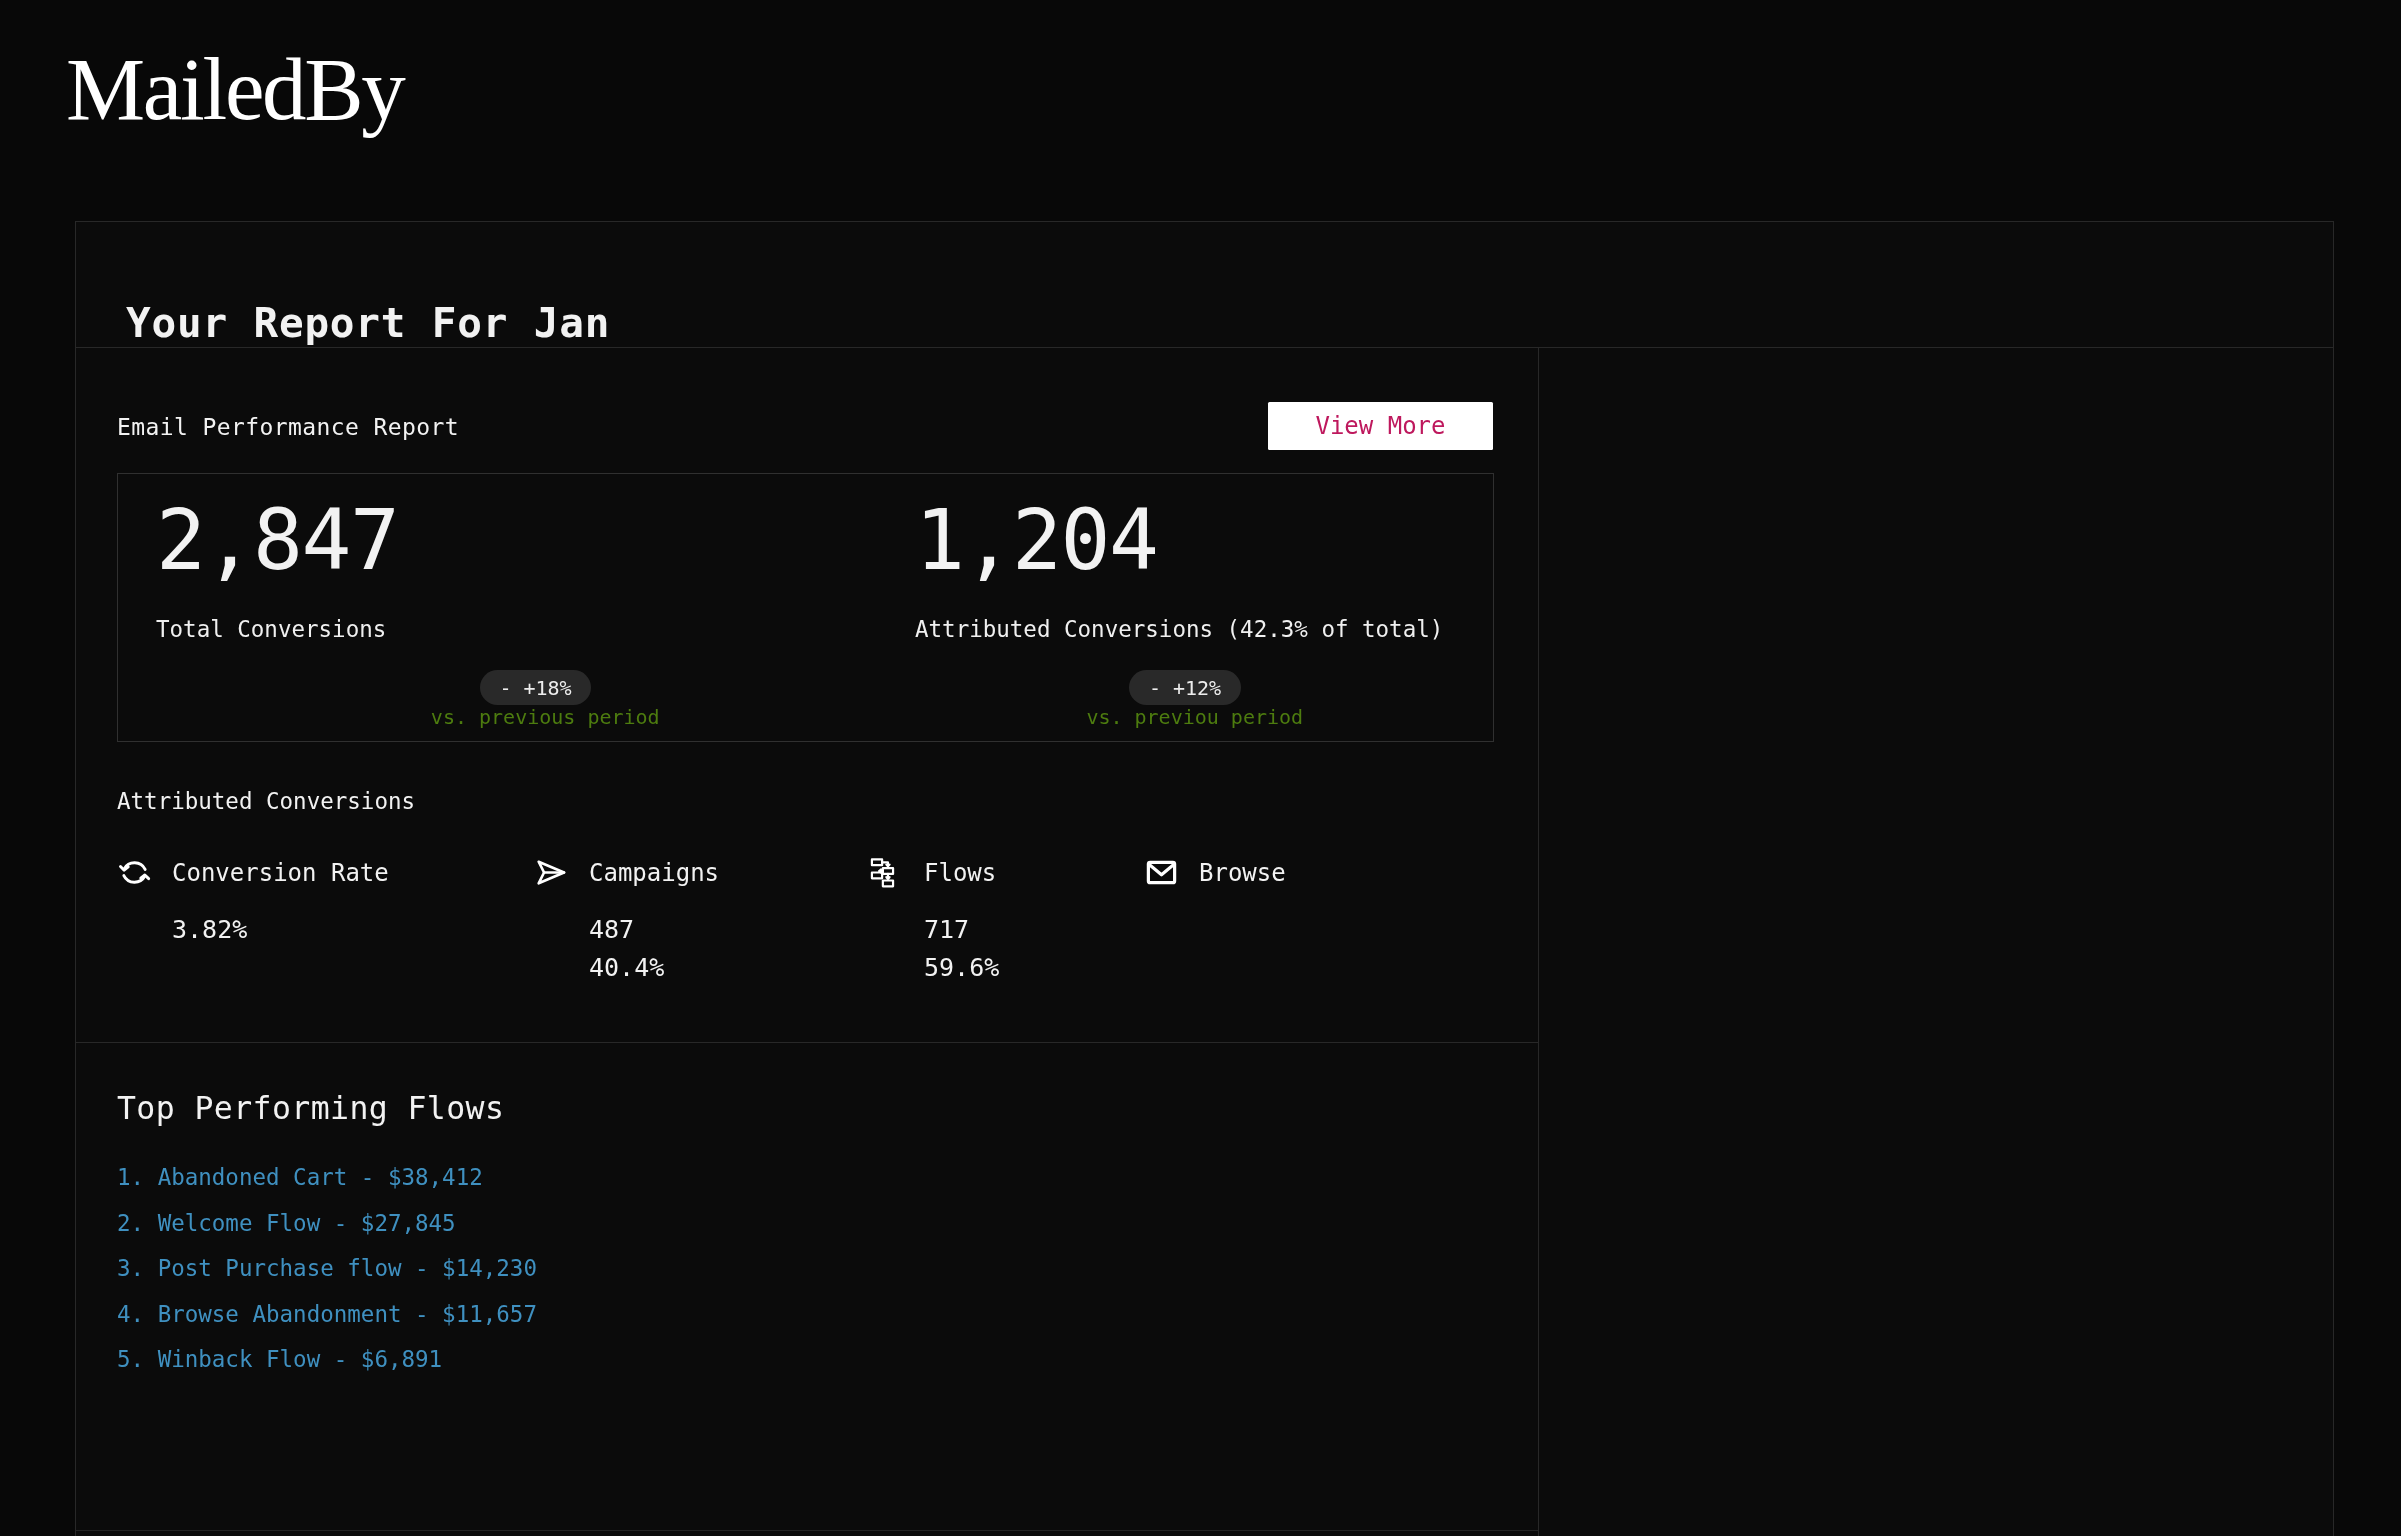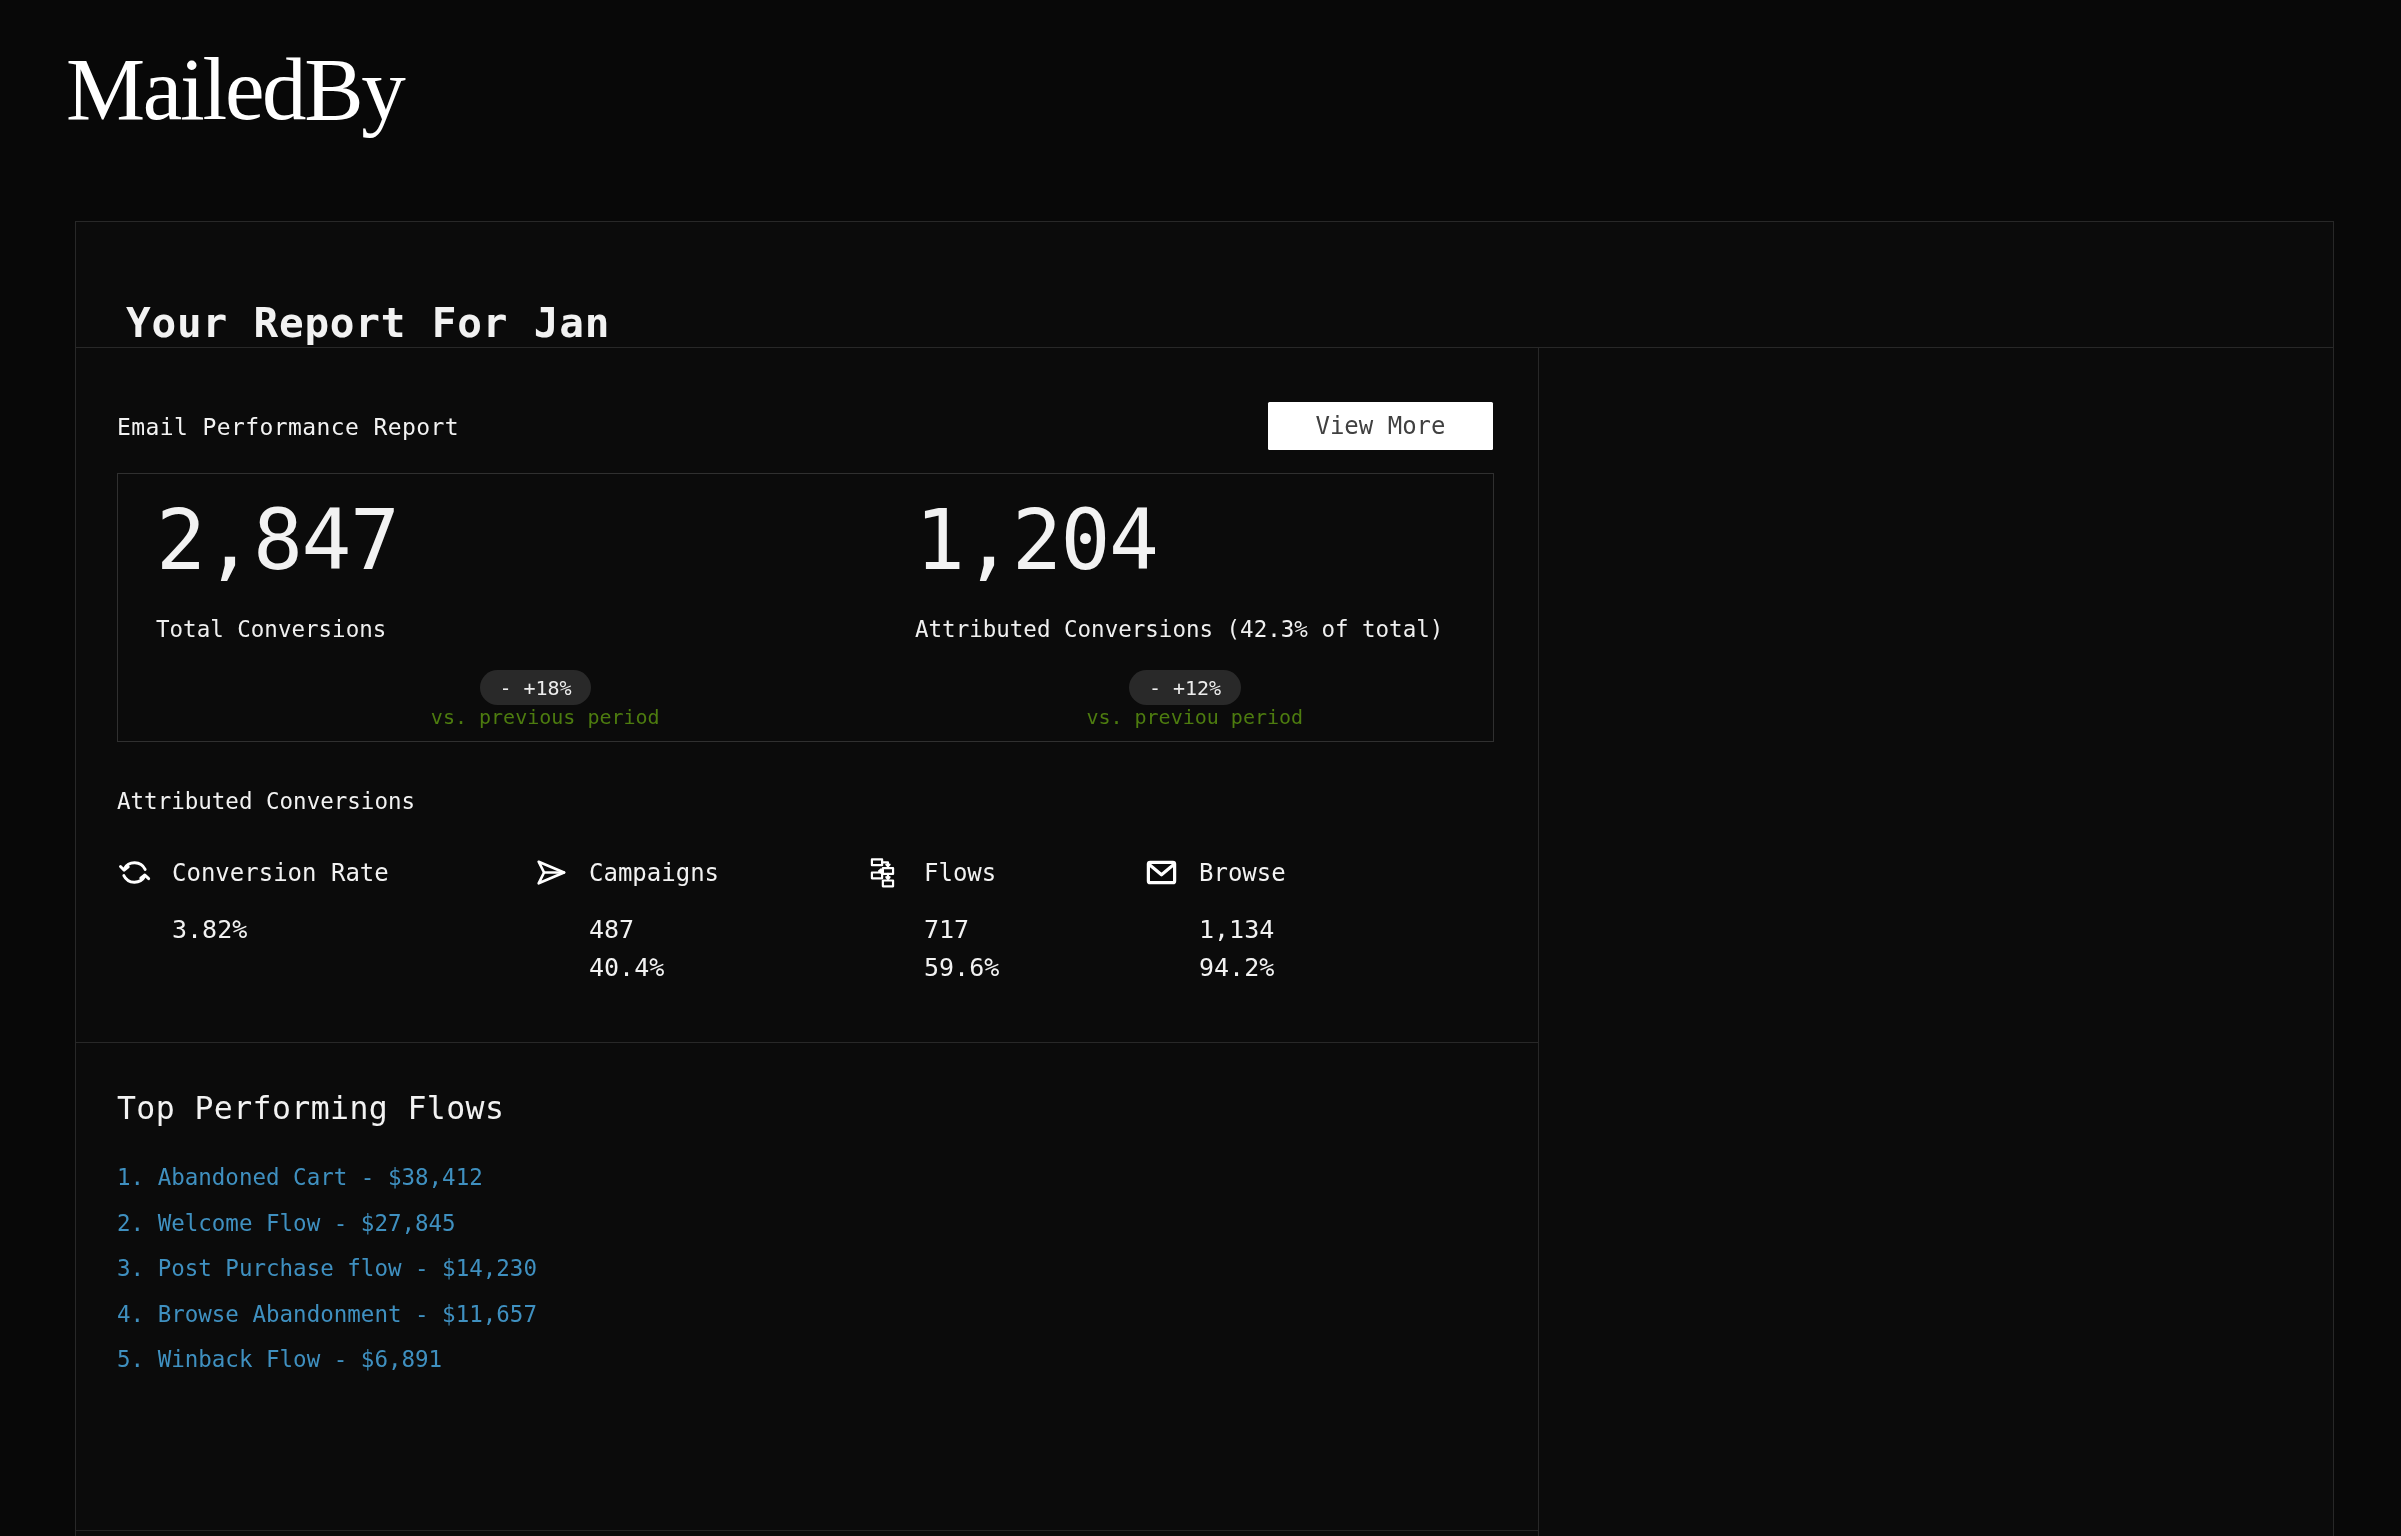--- a/index.html
+++ b/index.html
@@ -26,21 +26,21 @@
   .report-title { font-size:41px; font-weight:bold; letter-spacing:0.8px; }
   .report-body { display:flex; height:1198px; }
   .left-col { width:1463px; border-right:1.5px solid #282828; position:relative; }
   .right-col { flex:1; }
 
   
   .perf-section { position:relative; height:695px; border-bottom:1.5px solid #282828; }
   .perf-title { position:absolute; left:41px; top:66px; font-size:23px; letter-spacing:0.4px; }
   .view-more-btn {
     position:absolute; right:45px; top:54px; width:225px; height:48px;
-    background:#ffffff; color:#404040; border:none; border-radius:1.5px;
+    background:#ffffff; color:#be185d; border:none; border-radius:1.5px;
     font-family:inherit; font-size:24px; cursor:pointer;
     display:flex; align-items:center; justify-content:center;
   }
   .stats-box {
     position:absolute; left:41px; top:125px; width:1377px; height:269px;
     border:1.5px solid #303030; display:grid; grid-template-columns:759px 1fr;
     padding:22.5px 38px 0 38px;
   }
   .stat-value { font-size:83px; line-height:1.06; letter-spacing:-1.5px; }
   .stat-label { font-size:22.5px; margin-top:31.5px; color:#f0f0f0; }
@@ -177,24 +177,20 @@
           <div class="metric-col-3">
             <div class="metric-head">
               <span class="micon">
                 <svg viewBox="0 0 24 24" stroke-width="2.2">
                   <rect x="3" y="5" width="18" height="14" rx="1.2"></rect>
                   <polyline points="4.2,7 12,13.6 19.8,7"></polyline>
                 </svg>
               </span>
               <span class="metric-label">Browse</span>
             </div>
-            <div class="metric-values">
-              <div class="metric-value">1,134</div>
-              <div class="metric-value">94.2%</div>
-            </div>
           </div>
 
         </div>
       </div>
 
       <div class="flows-section">
         <div class="flows-title">Top Performing Flows</div>
         <ul class="flows-list">
           <li>1. Abandoned Cart - $38,412</li>
           <li>2. Welcome Flow - $27,845</li>

